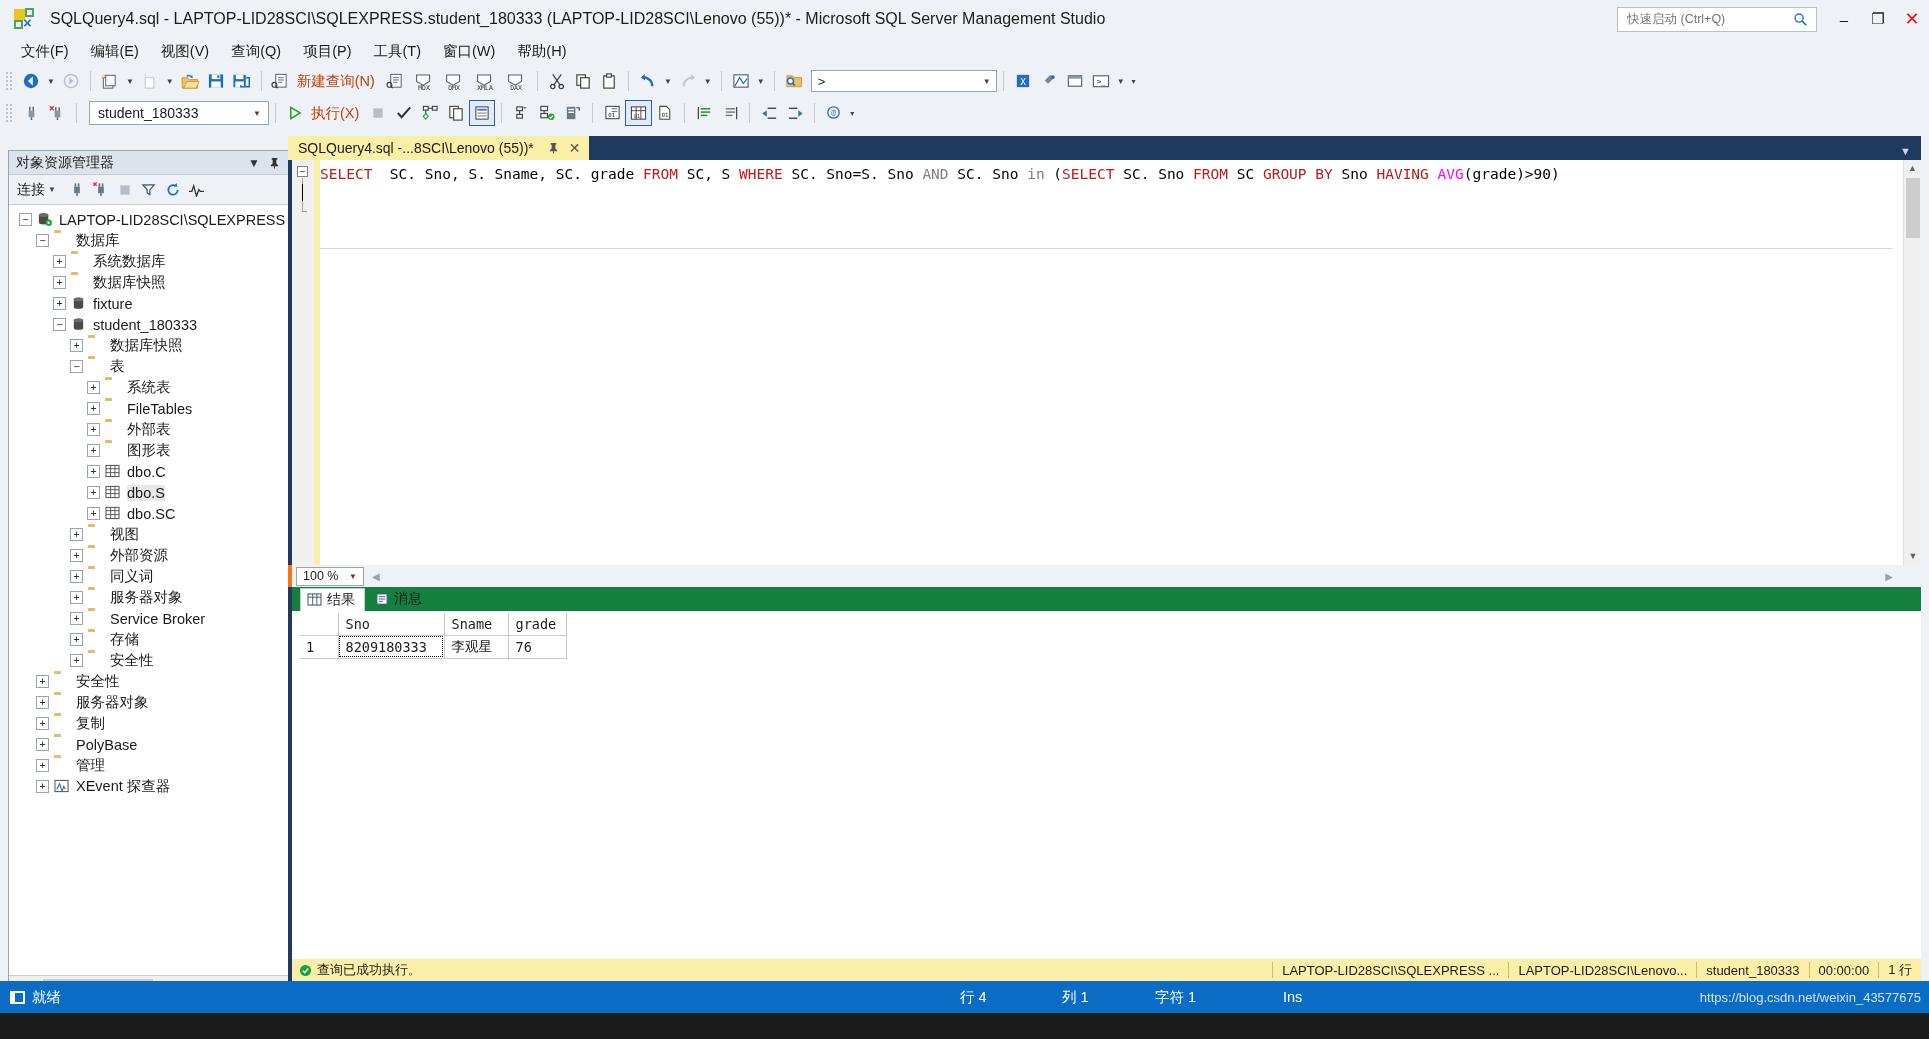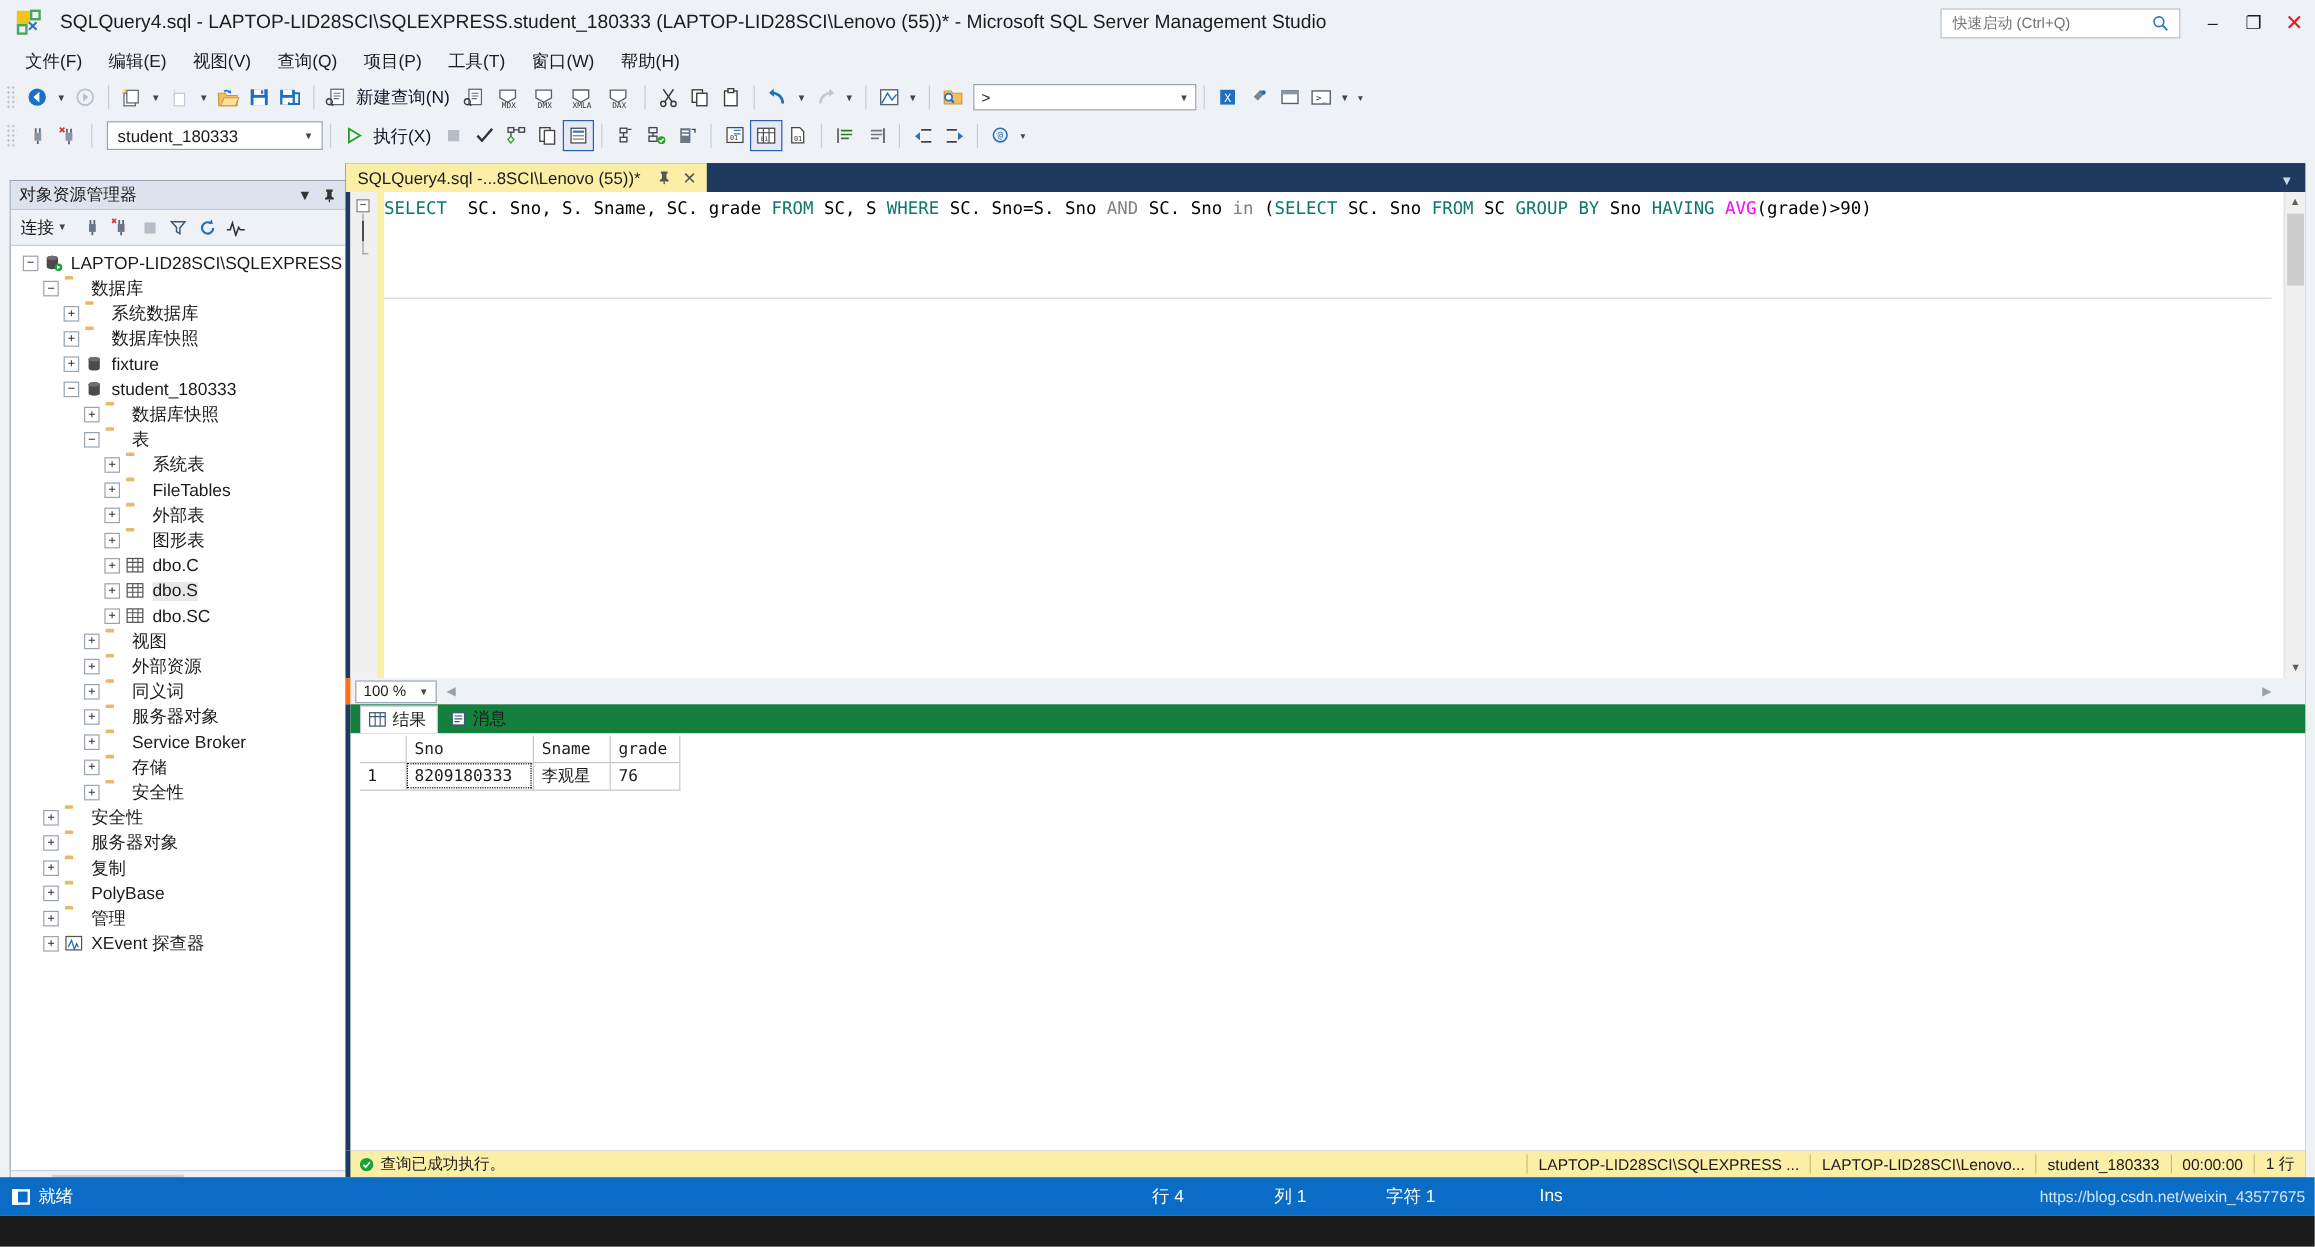--- a/index.html
+++ b/index.html
@@ -68,21 +68,21 @@
     background-size: 4px 4px; background-position: 0 0;
     opacity: .85;
   }
   .tb-sep { width:1px; height:20px; background:#c6ccd6; margin: 0 6px; }
   .tb-btn {
     height: 26px; min-width: 26px; display:flex; align-items:center; justify-content:center;
     padding: 0 3px; font-size: 14px; color:#3b3b3b; position:relative;
   }
   .tb-btn.boxed { border:1px solid #2b5faa; background:#e3eaf5; }
   .tb-caret { font-size: 8px; color:#444; margin: 0 3px; }
-  .tb-label { font-size: 14.5px; color:#0f172a; margin-left:3px; white-space:nowrap; }
+  .tb-label { font-size: 14.5px; color:#c2410c; margin-left:3px; white-space:nowrap; }
   .dbcombo {
     width: 180px; height: 24px; background:#fff; border:1px solid #9aa3b0;
     display:flex; align-items:center; justify-content:space-between;
     padding: 0 4px 0 8px; font-size: 14px; color:#1b1b1b; margin-left: 6px;
   }
   .findbox {
     width: 186px; height: 22px; background:#fff; border:1px solid #9aa3b0;
     display:flex; align-items:center; justify-content:space-between;
     padding: 0 2px 0 6px; font-size: 13px; color:#1b1b1b; margin-left: 4px;
   }
@@ -143,21 +143,21 @@
     position:absolute; left: 0; top: 24px; width: 1633px; height: 405px;
     background:#ffffff; border-left: 4px solid #1e3a5f;
   }
   .code-gutter-sel { position:absolute; left:0; top:0; width: 22px; height: 405px; background:#f0f0f0; }
   .code-gutter-mark { position:absolute; left: 22px; top: 0; width: 6px; height: 100%; background:#fbefa8; }
   .code-body { position:absolute; left: 28px; top: 4px; right: 22px; bottom: 0; }
   .code-line {
     font-family: "DejaVu Sans Mono", "Liberation Mono", monospace;
     font-size: 14.5px; line-height: 20px; white-space: pre; color:#000;
   }
-  .k  { color:#0f766e; }
+  .k  { color:#b91c1c; }
   .kg { color:#808080; }
   .kp { color:#ff00ff; }
   .collapse-box {
     position:absolute; left: 5px; top: 6px; width: 11px; height: 11px;
     border:1px solid #808080; background:#fff; font-size:9px; line-height:9px;
     text-align:center; color:#333; font-family:"DejaVu Sans Mono", monospace;
   }
   .collapse-line { position:absolute; left: 10px; top: 18px; width: 1px; height: 34px; background:#a0a0a0; }
   .collapse-line:after { content:''; position:absolute; left:0; bottom:0; width:5px; height:1px; background:#a0a0a0; }
   .code-underline { position:absolute; left:28px; right:28px; top: 88px; height:1px; background:#d7d7d7; }

